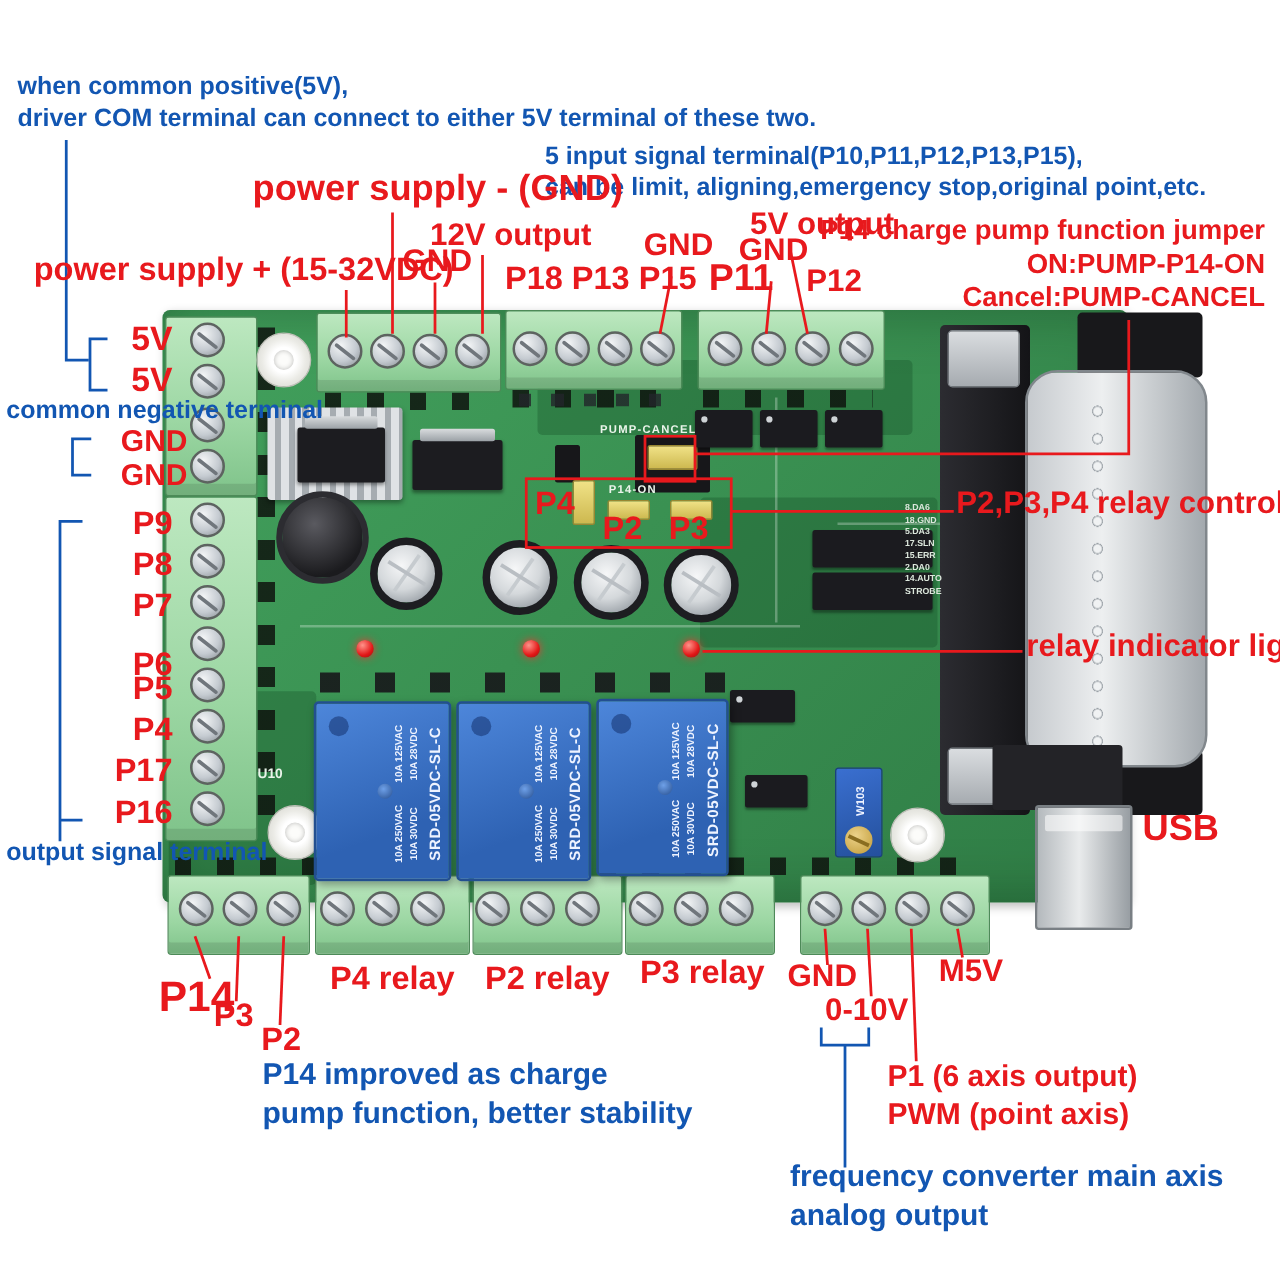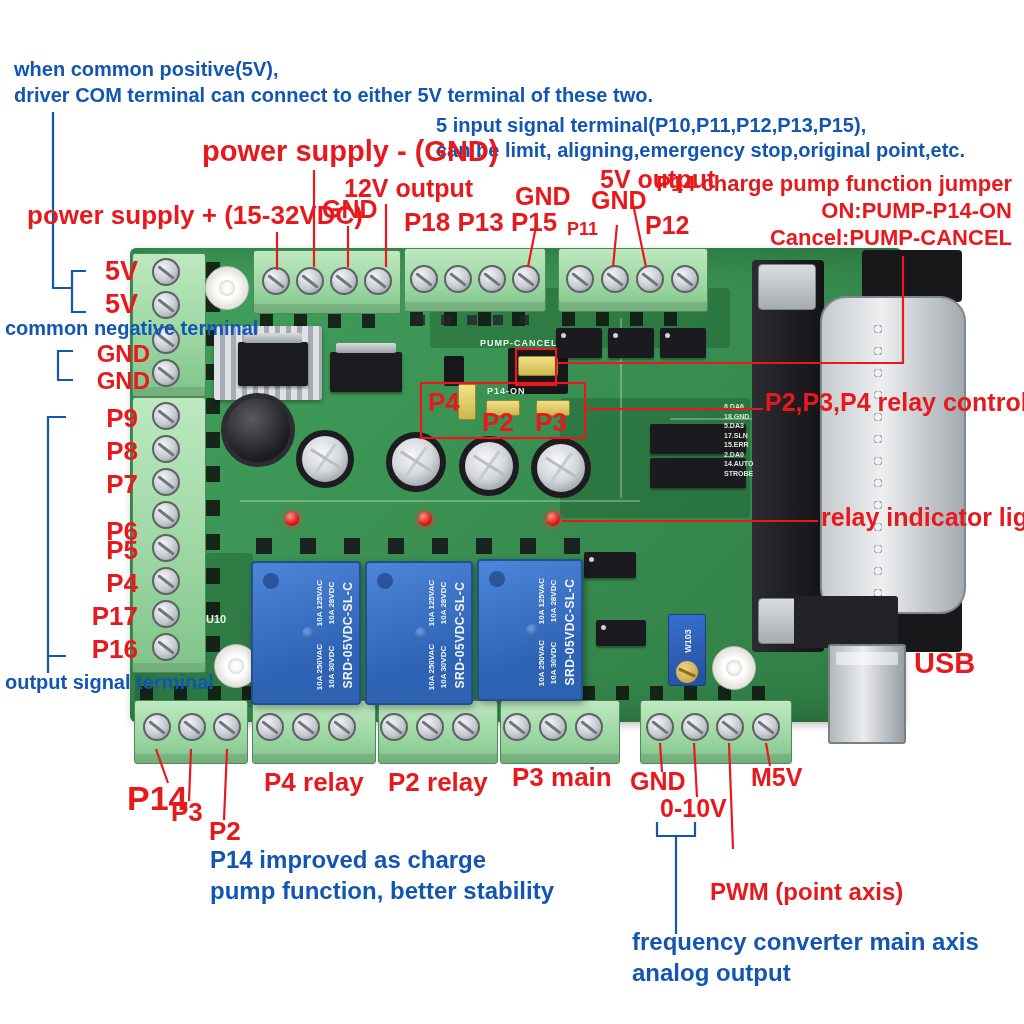--- a/index.html
+++ b/index.html
@@ -307,21 +307,21 @@
     <div>frequency converter main axis</div>
     <div>analog output</div>
   </div>
 
   <div class="lbl" style="left:202px;top:136px;font-size:29px;">power supply - (GND)</div>
   <div class="lbl" style="left:344px;top:175px;font-size:25px;">12V output</div>
   <div class="lbl" style="left:322px;top:196px;font-size:25px;">GND</div>
   <div class="lbl" style="left:27px;top:202px;font-size:26px;">power supply + (15-32VDC)</div>
   <div class="lbl" style="left:404px;top:209px;font-size:26px;">P18 P13 P15</div>
   <div class="lbl" style="left:515px;top:183px;font-size:25px;">GND</div>
-  <div class="lbl" style="left:567px;top:220px;font-size:18px;">P11</div>
+  <div class="lbl" style="left:567px;top:207px;font-size:30px;">P11</div>
   <div class="lbl" style="left:591px;top:187px;font-size:25px;">GND</div>
   <div class="lbl" style="left:600px;top:166px;font-size:25px;">5V output</div>
   <div class="lbl" style="left:645px;top:212px;font-size:25px;">P12</div>
   <div class="right-block" style="right:12px;top:170px;font-size:22px;line-height:27px;">
     <div>P14 charge pump function jumper</div>
     <div>ON:PUMP-P14-ON</div>
     <div>Cancel:PUMP-CANCEL</div>
   </div>
 
   <div class="pin" style="top:256px;font-size:27px;">5V</div>
@@ -343,19 +343,20 @@
 
   <div class="lbl" style="left:428px;top:389px;font-size:26px;">P4</div>
   <div class="lbl" style="left:482px;top:409px;font-size:26px;">P2</div>
   <div class="lbl" style="left:535px;top:409px;font-size:26px;">P3</div>
 
   <div class="lbl" style="left:127px;top:781px;font-size:34px;">P14</div>
   <div class="lbl" style="left:171px;top:799px;font-size:26px;">P3</div>
   <div class="lbl" style="left:209px;top:818px;font-size:26px;">P2</div>
   <div class="lbl" style="left:264px;top:769px;font-size:26px;">P4 relay</div>
   <div class="lbl" style="left:388px;top:769px;font-size:26px;">P2 relay</div>
-  <div class="lbl" style="left:512px;top:764px;font-size:26px;">P3 main</div>
+  <div class="lbl" style="left:512px;top:764px;font-size:26px;">P3 relay</div>
   <div class="lbl" style="left:630px;top:768px;font-size:25px;">GND</div>
   <div class="lbl" style="left:660px;top:795px;font-size:25px;">0-10V</div>
   <div class="lbl" style="left:751px;top:764px;font-size:25px;">M5V</div>
+  <div class="lbl" style="left:710px;top:849px;font-size:24px;">P1 (6 axis output)</div>
   <div class="lbl" style="left:710px;top:879px;font-size:24px;">PWM (point axis)</div>
 
 </div>
 
 </body></html>

